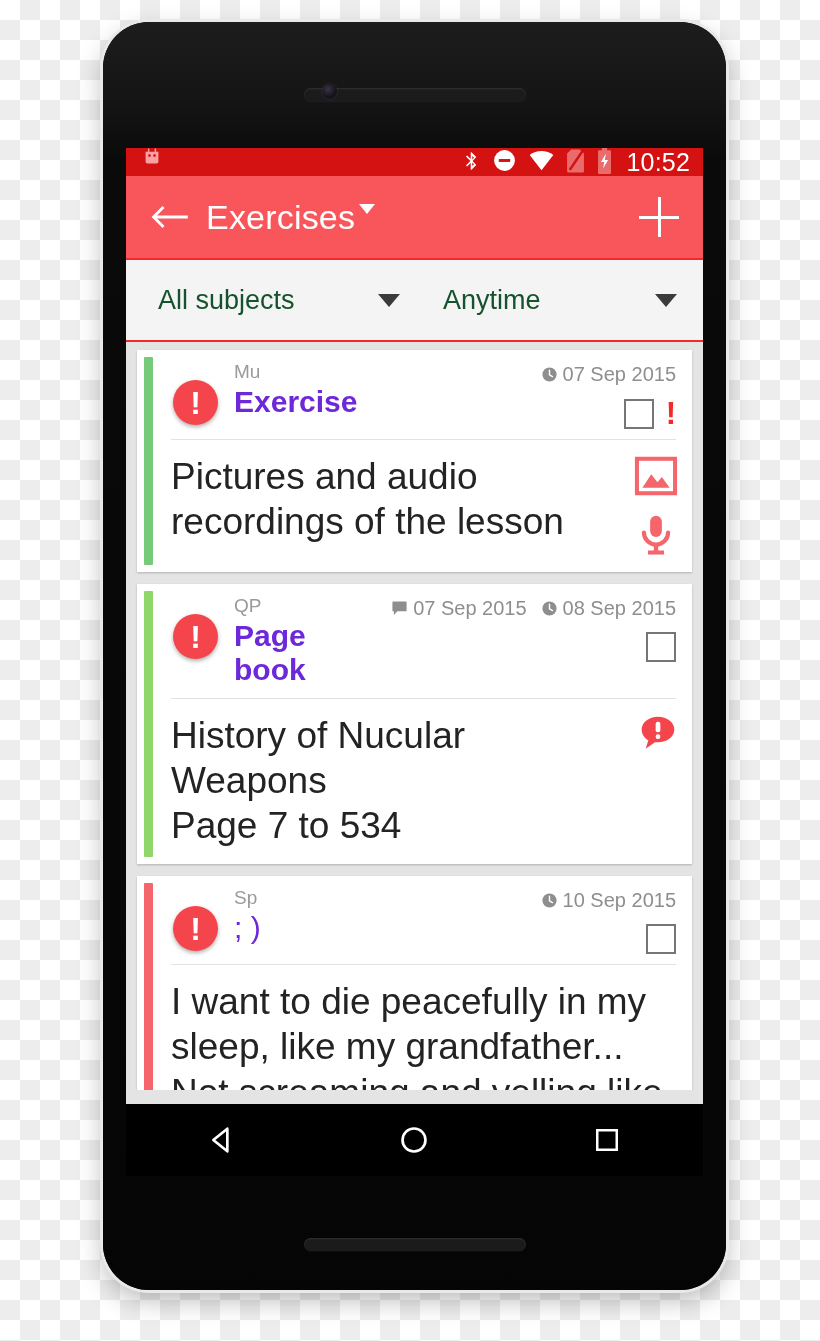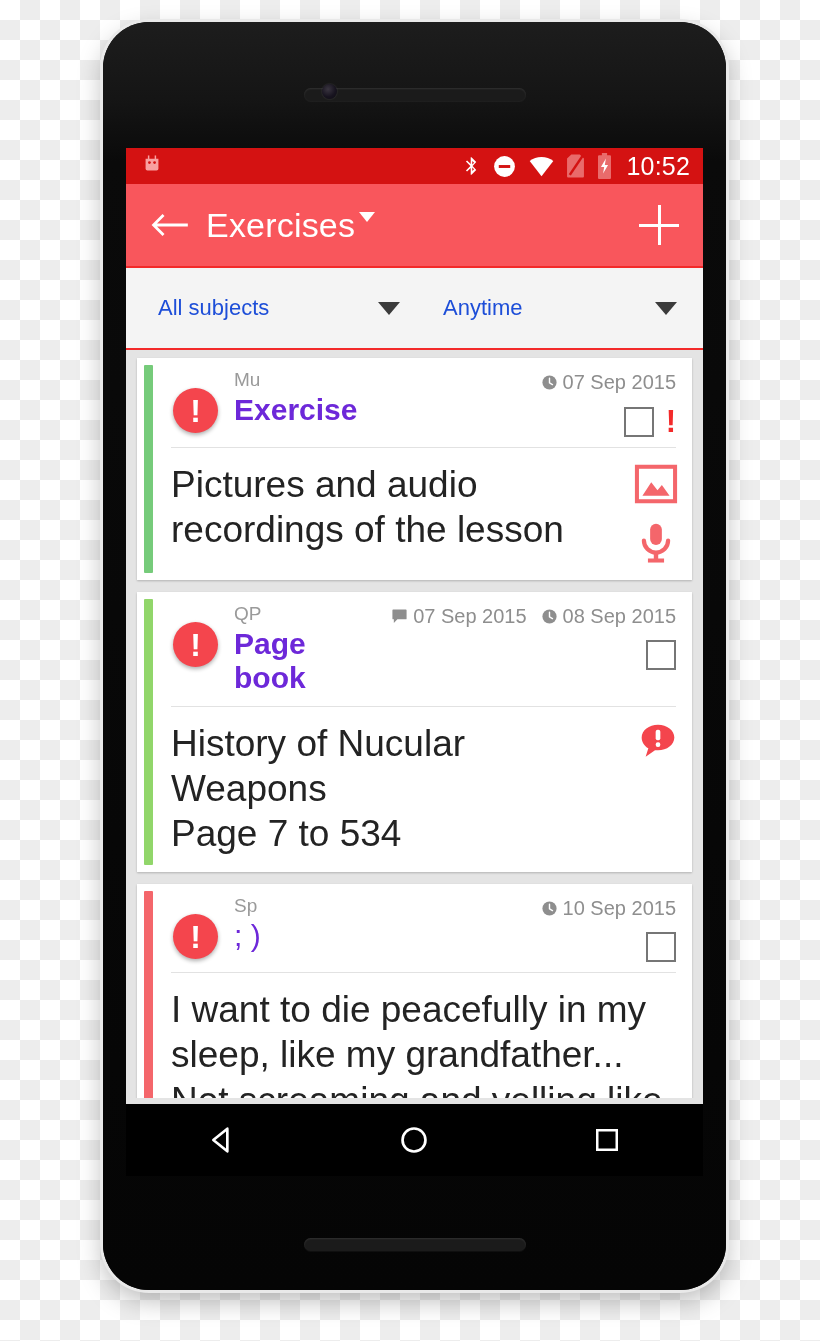--- a/index.html
+++ b/index.html
@@ -73,24 +73,24 @@
     left: 126px;
     top: 148px;
     width: 577px;
     height: 956px;
     background: #e4e4e4;
     overflow: hidden;
   }
 
   
   #status-bar {
-    height: 36px;
+    height: 28px;
     background: #d41212;
     display: flex;
-    align-items: center;
+    align-items: flex-start;
     padding: 0 13px 0 15px;
     box-sizing: border-box;
   }
   #status-bar .spacer { flex: 1; }
   .sb-icon { margin-left: 11px; display: flex; align-items: center; }
   #status-clock {
     color: #ffffff;
     font-size: 25px;
     margin-left: 13px;
     letter-spacing: 0.2px;
@@ -157,22 +157,22 @@
   .filter-item {
     display: flex;
     align-items: center;
     height: 100%;
     cursor: pointer;
     box-sizing: border-box;
   }
   #filter-subject { width: 52%; padding-left: 32px; }
   #filter-time { width: 48%; padding-left: 17px; }
   .filter-label {
-    color: #1d4ed8;
-    font-size: 22px;
+    color: #14532d;
+    font-size: 27px;
     flex: 1;
   }
   .filter-caret {
     width: 0; height: 0;
     border-left: 11px solid transparent;
     border-right: 11px solid transparent;
     border-top: 13px solid #3b3b3b;
     margin-right: 26px;
   }
 

